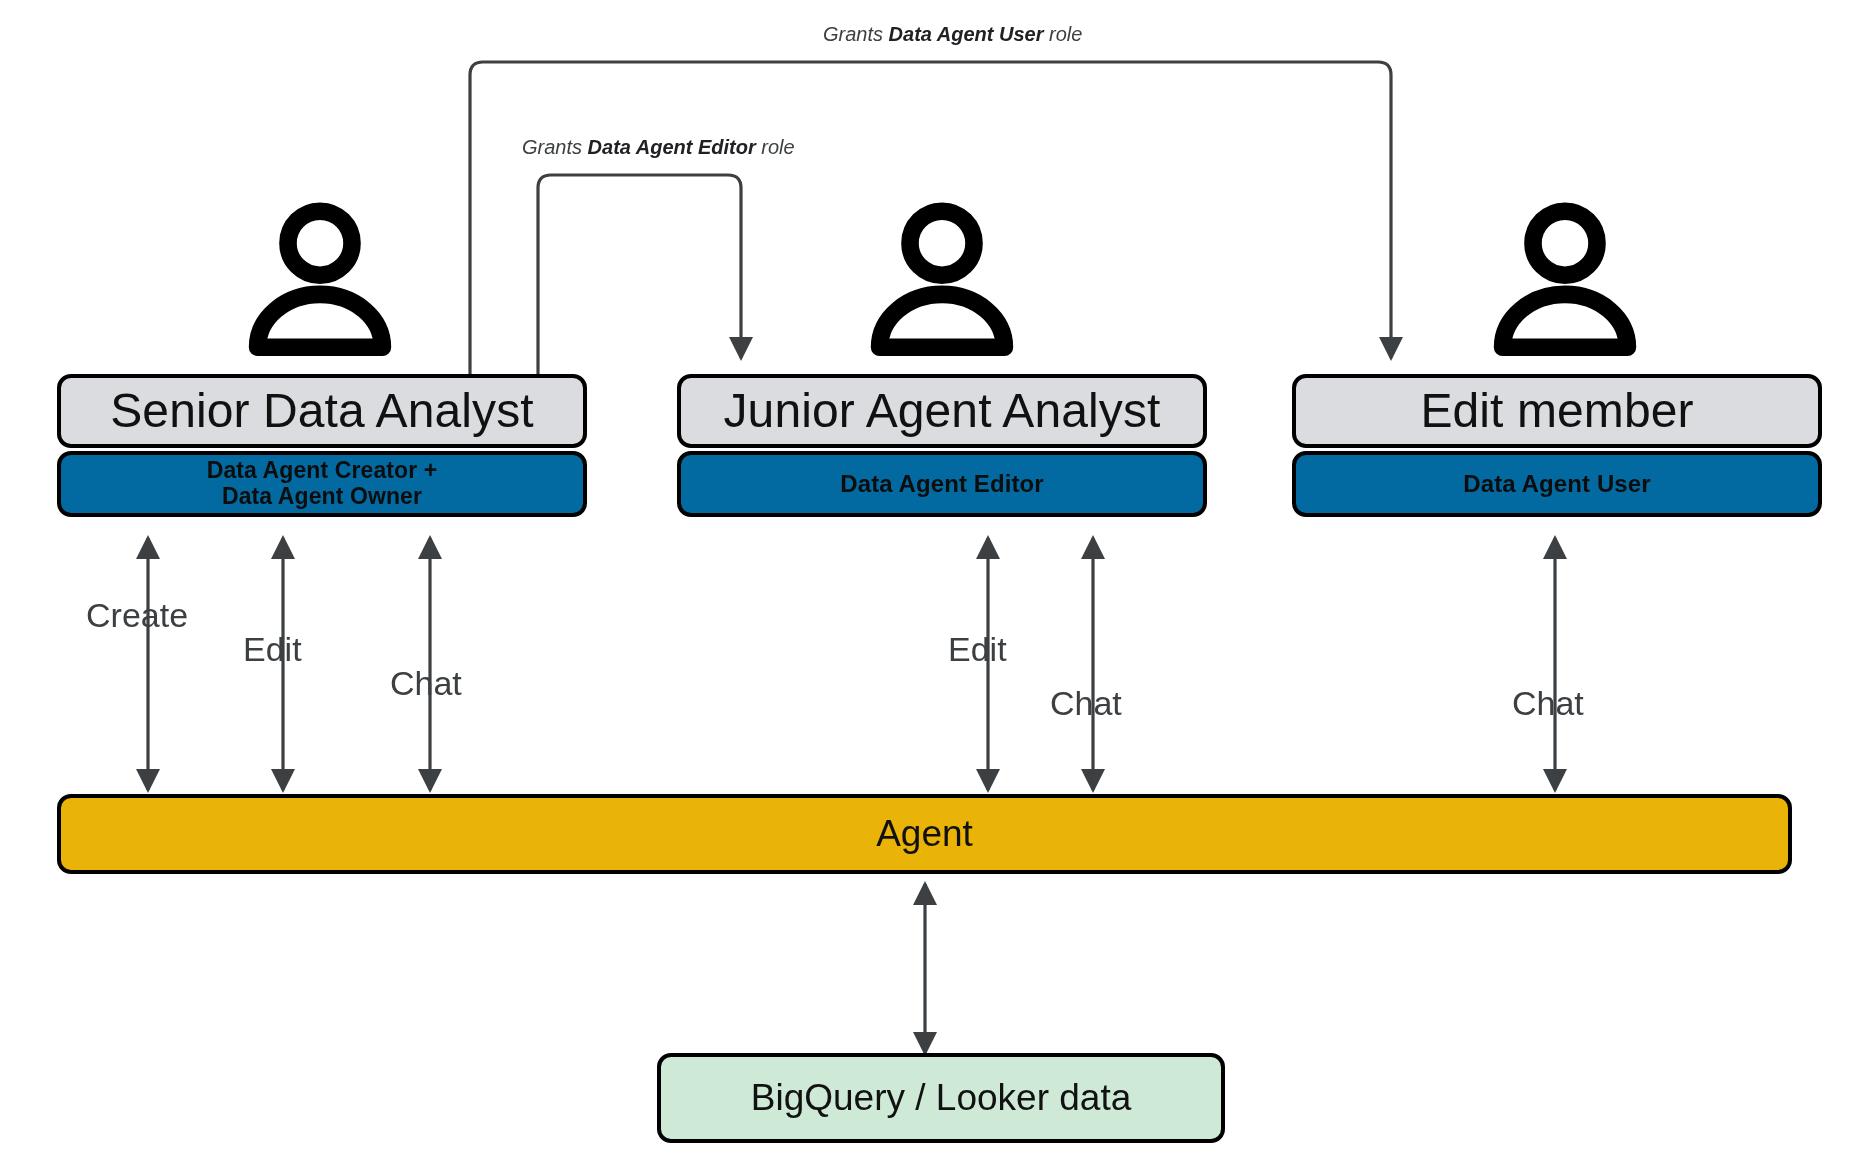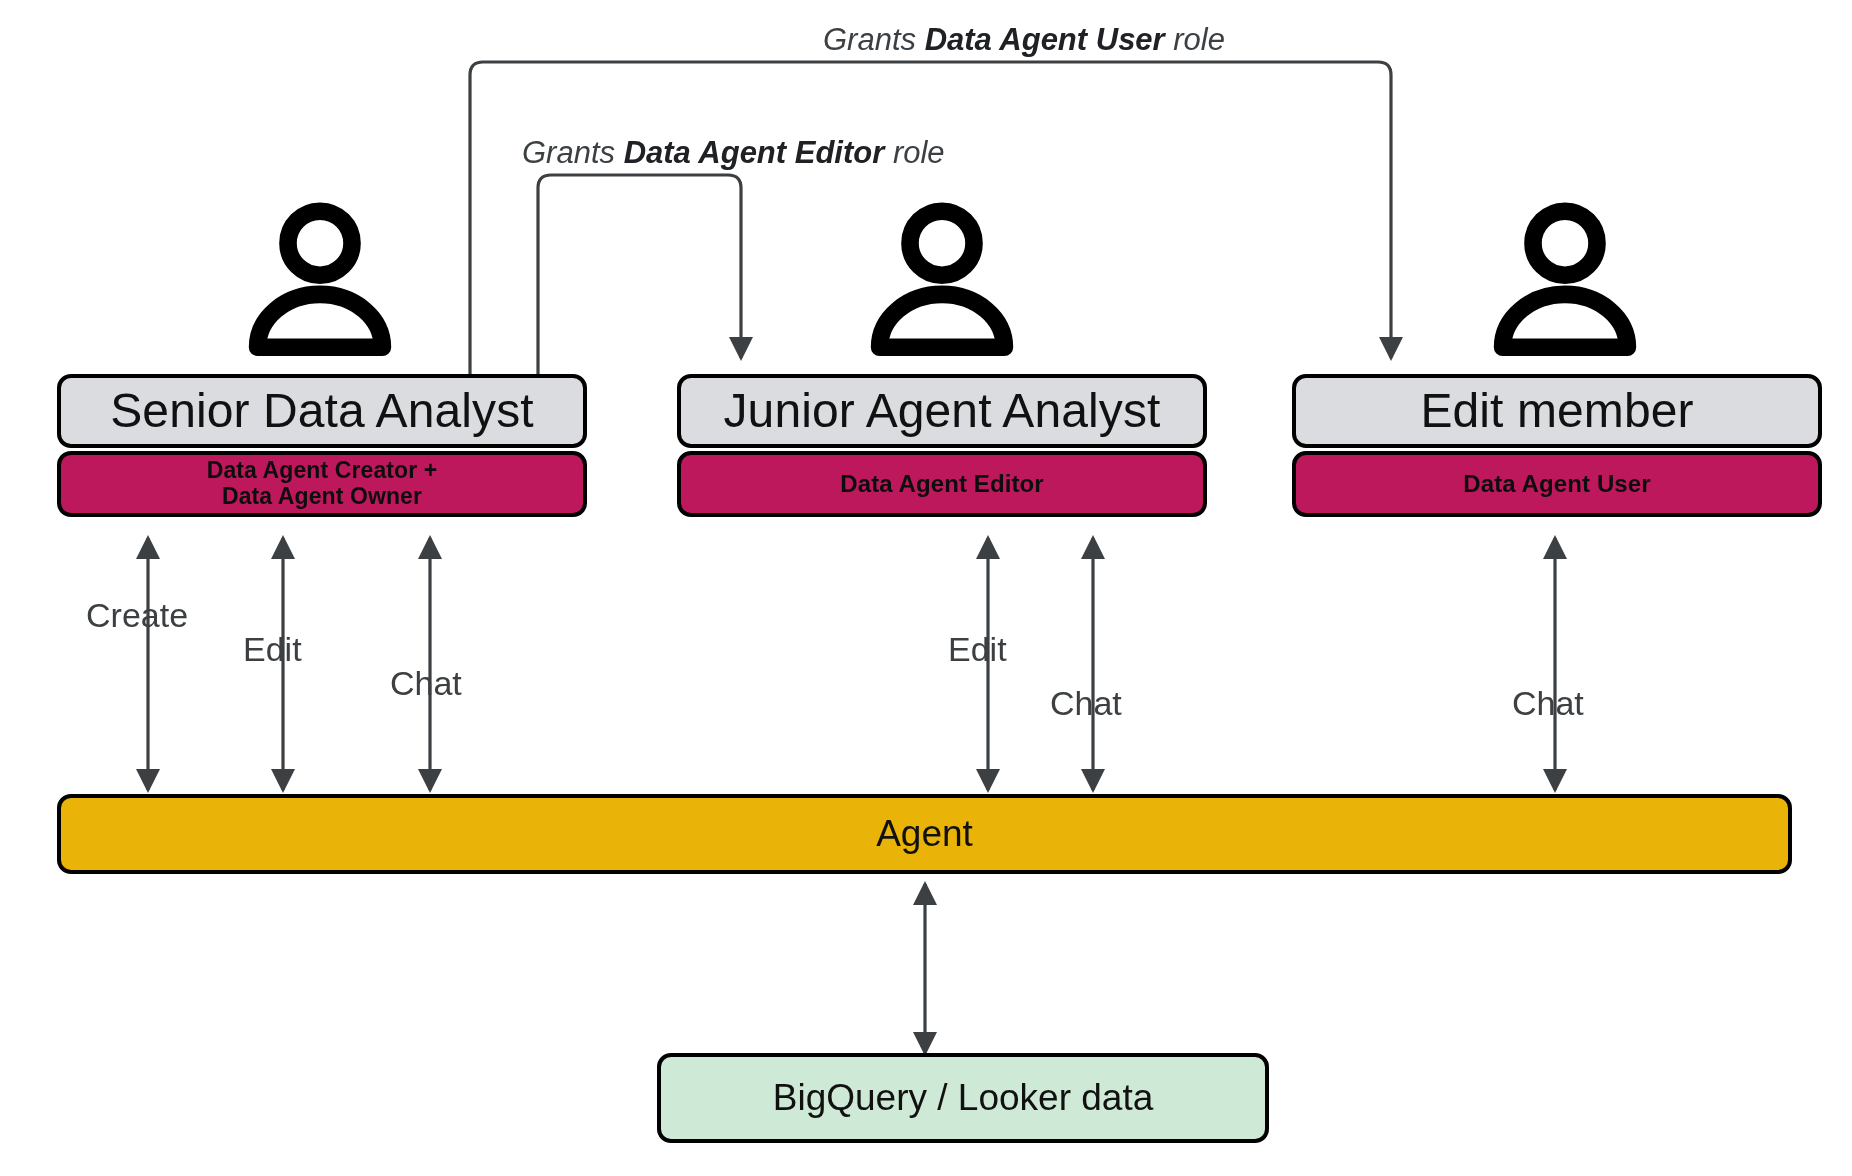--- a/index.html
+++ b/index.html
@@ -48,21 +48,21 @@
     display: flex;
     align-items: center;
     justify-content: center;
     font-size: 48px;
     color: #111111;
     line-height: 1.05;
     letter-spacing: 0.1px;
   }
   .card-badge {
     box-sizing: border-box;
-    background: #be185d;
+    background: #0369a1;
     border: 4px solid #000000;
     border-radius: 14px;
     height: 66px;
     margin-top: 3px;
     display: flex;
     align-items: center;
     justify-content: center;
     text-align: center;
     font-size: 24px;
     font-weight: bold;
@@ -90,21 +90,21 @@
   
   .wire-label {
     position: absolute;
     font-size: 34px;
     color: #3c4043;
     white-space: nowrap;
     line-height: 1;
   }
   .grant-label {
     position: absolute;
-    font-size: 31px;
+    font-size: 20px;
     font-style: italic;
     color: #3c4043;
     white-space: nowrap;
     line-height: 1;
   }
   .grant-label b { font-weight: bold; font-style: italic; color: #202124; }
 </style>
 </head>
 <body>
 
@@ -189,15 +189,15 @@
   <div class="wire-label" style="left:243px; top:632px;">Edit</div>
   <div class="wire-label" style="left:390px; top:666px;">Chat</div>
 
   <div class="wire-label" style="left:948px; top:632px;">Edit</div>
   <div class="wire-label" style="left:1050px; top:686px;">Chat</div>
 
   <div class="wire-label" style="left:1512px; top:686px;">Chat</div>
 
   <div class="bar agent" style="left:57px; top:794px; width:1735px; height:80px;">Agent</div>
 
-  <div class="bar data" style="left:657px; top:1053px; width:612px; height:90px;">BigQuery / Looker data</div>
+  <div class="bar data" style="left:657px; top:1053px; width:568px; height:90px;">BigQuery / Looker data</div>
 
 </div>
 
 </body></html>

